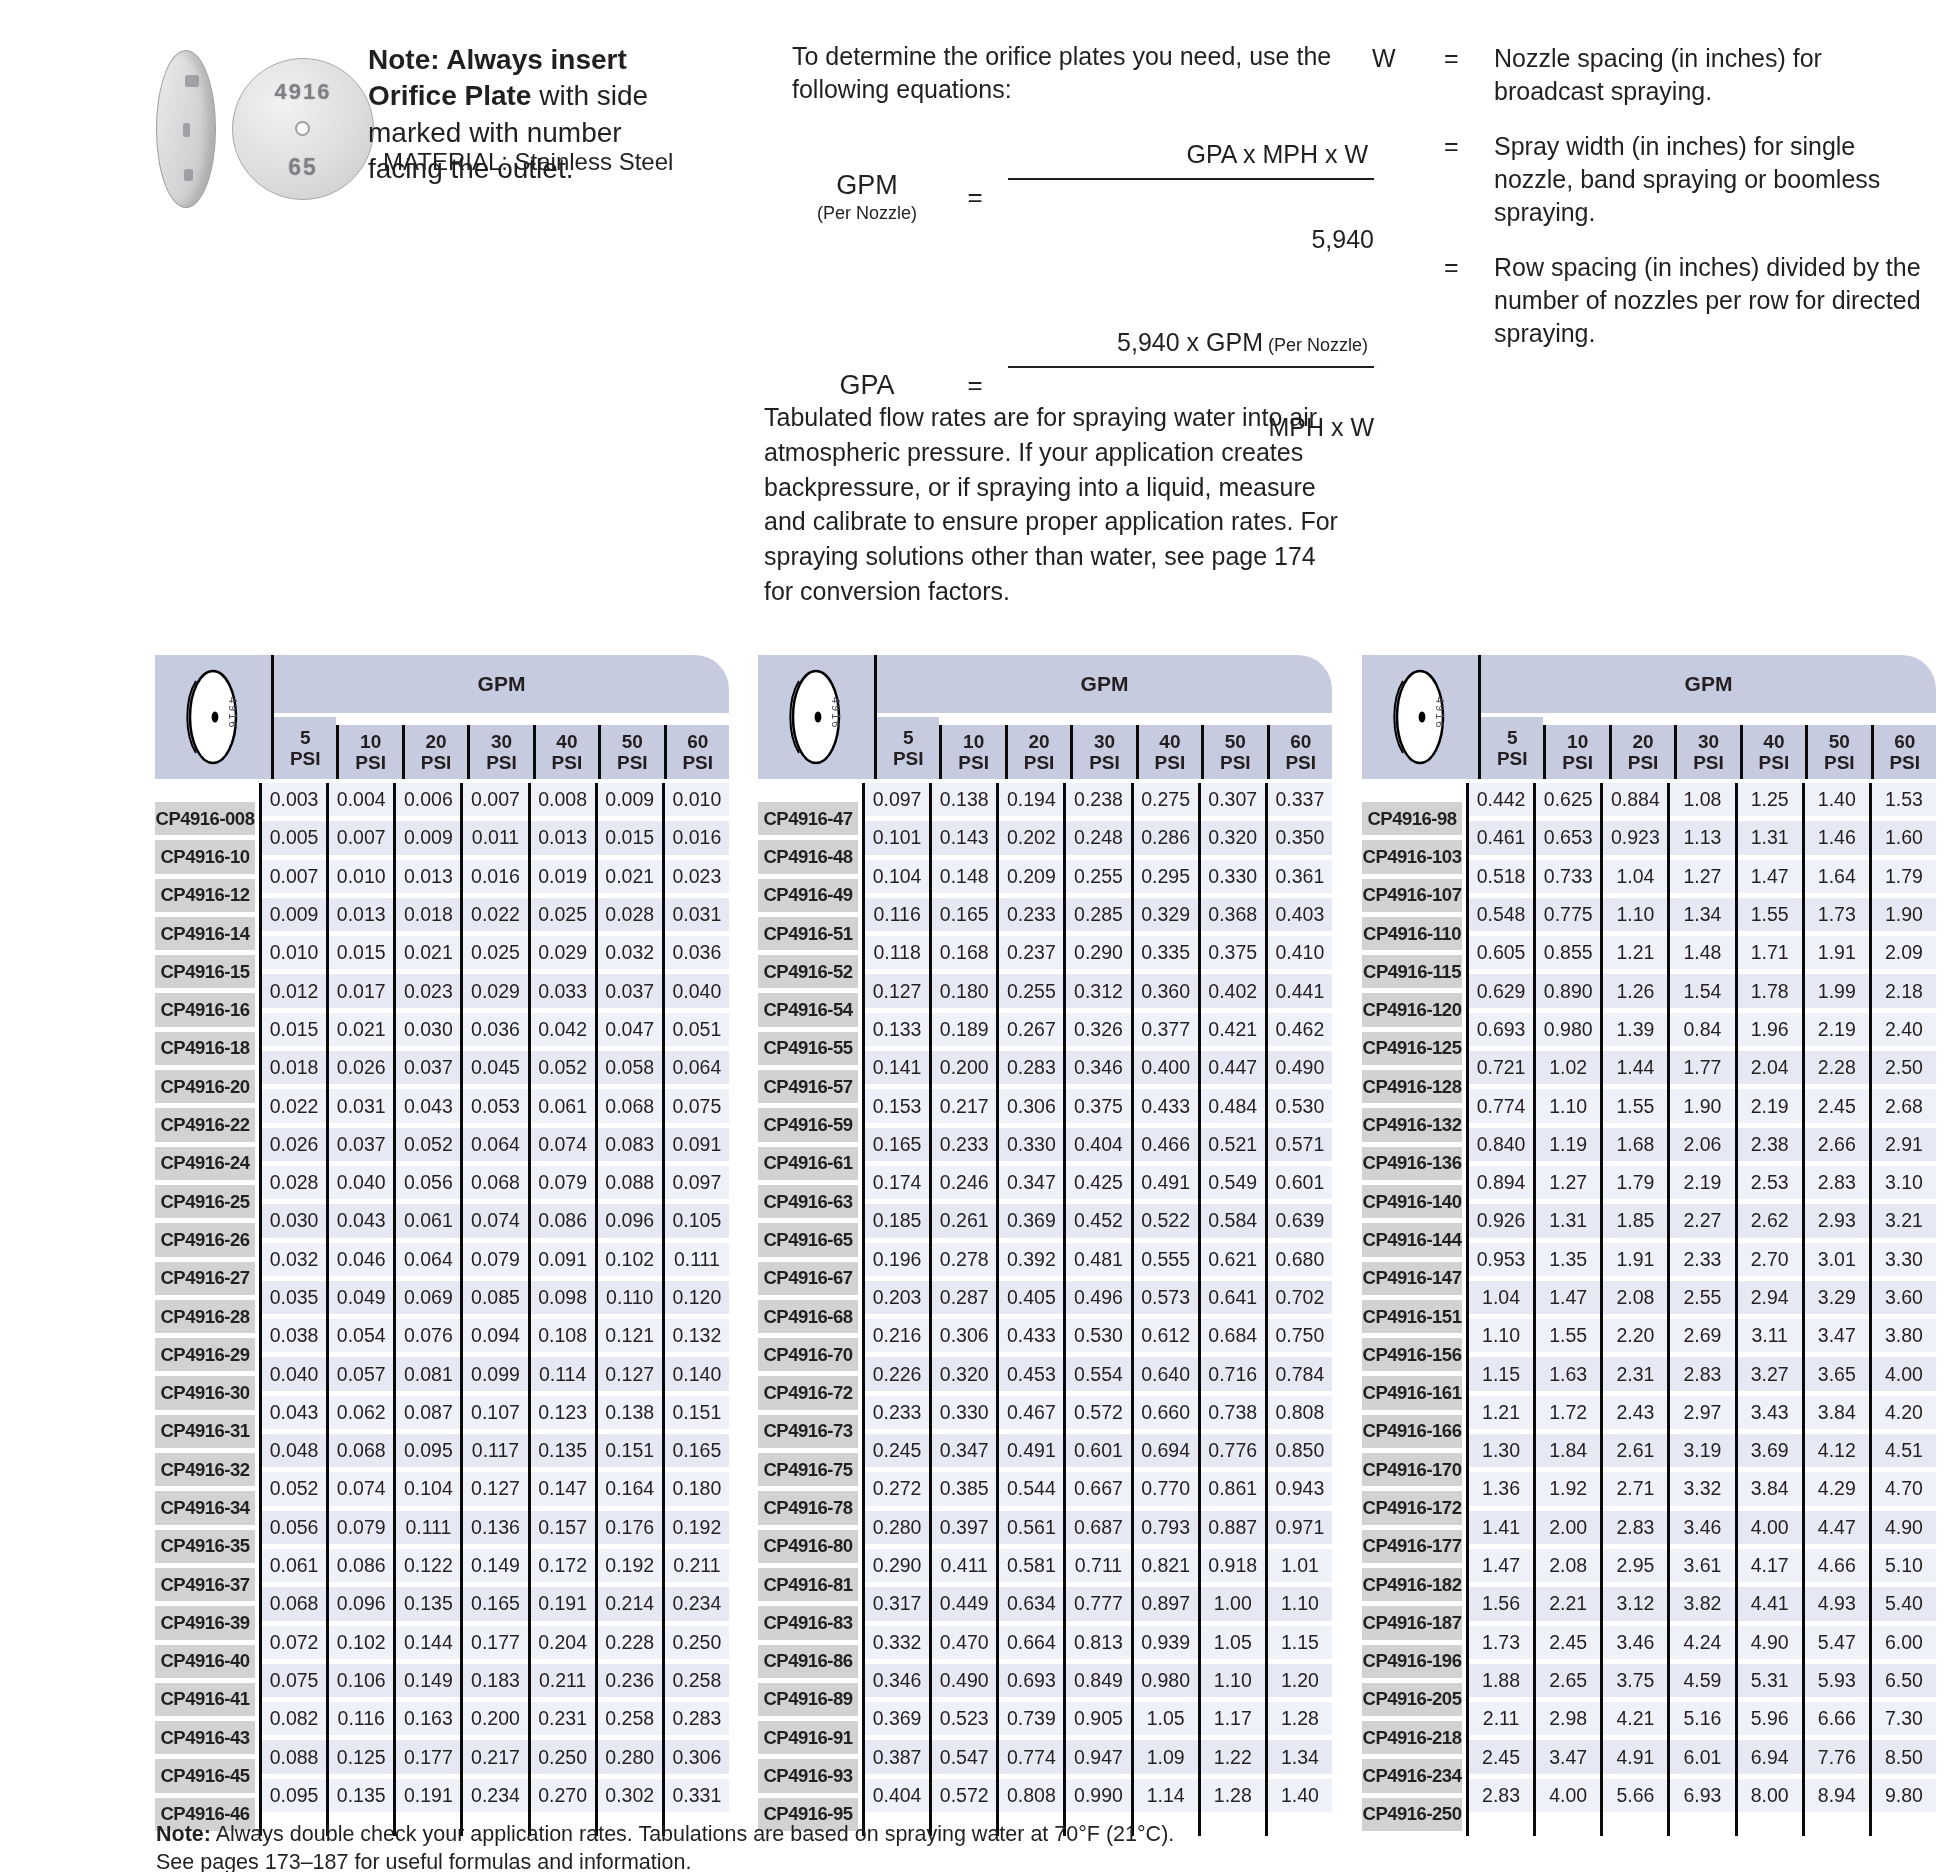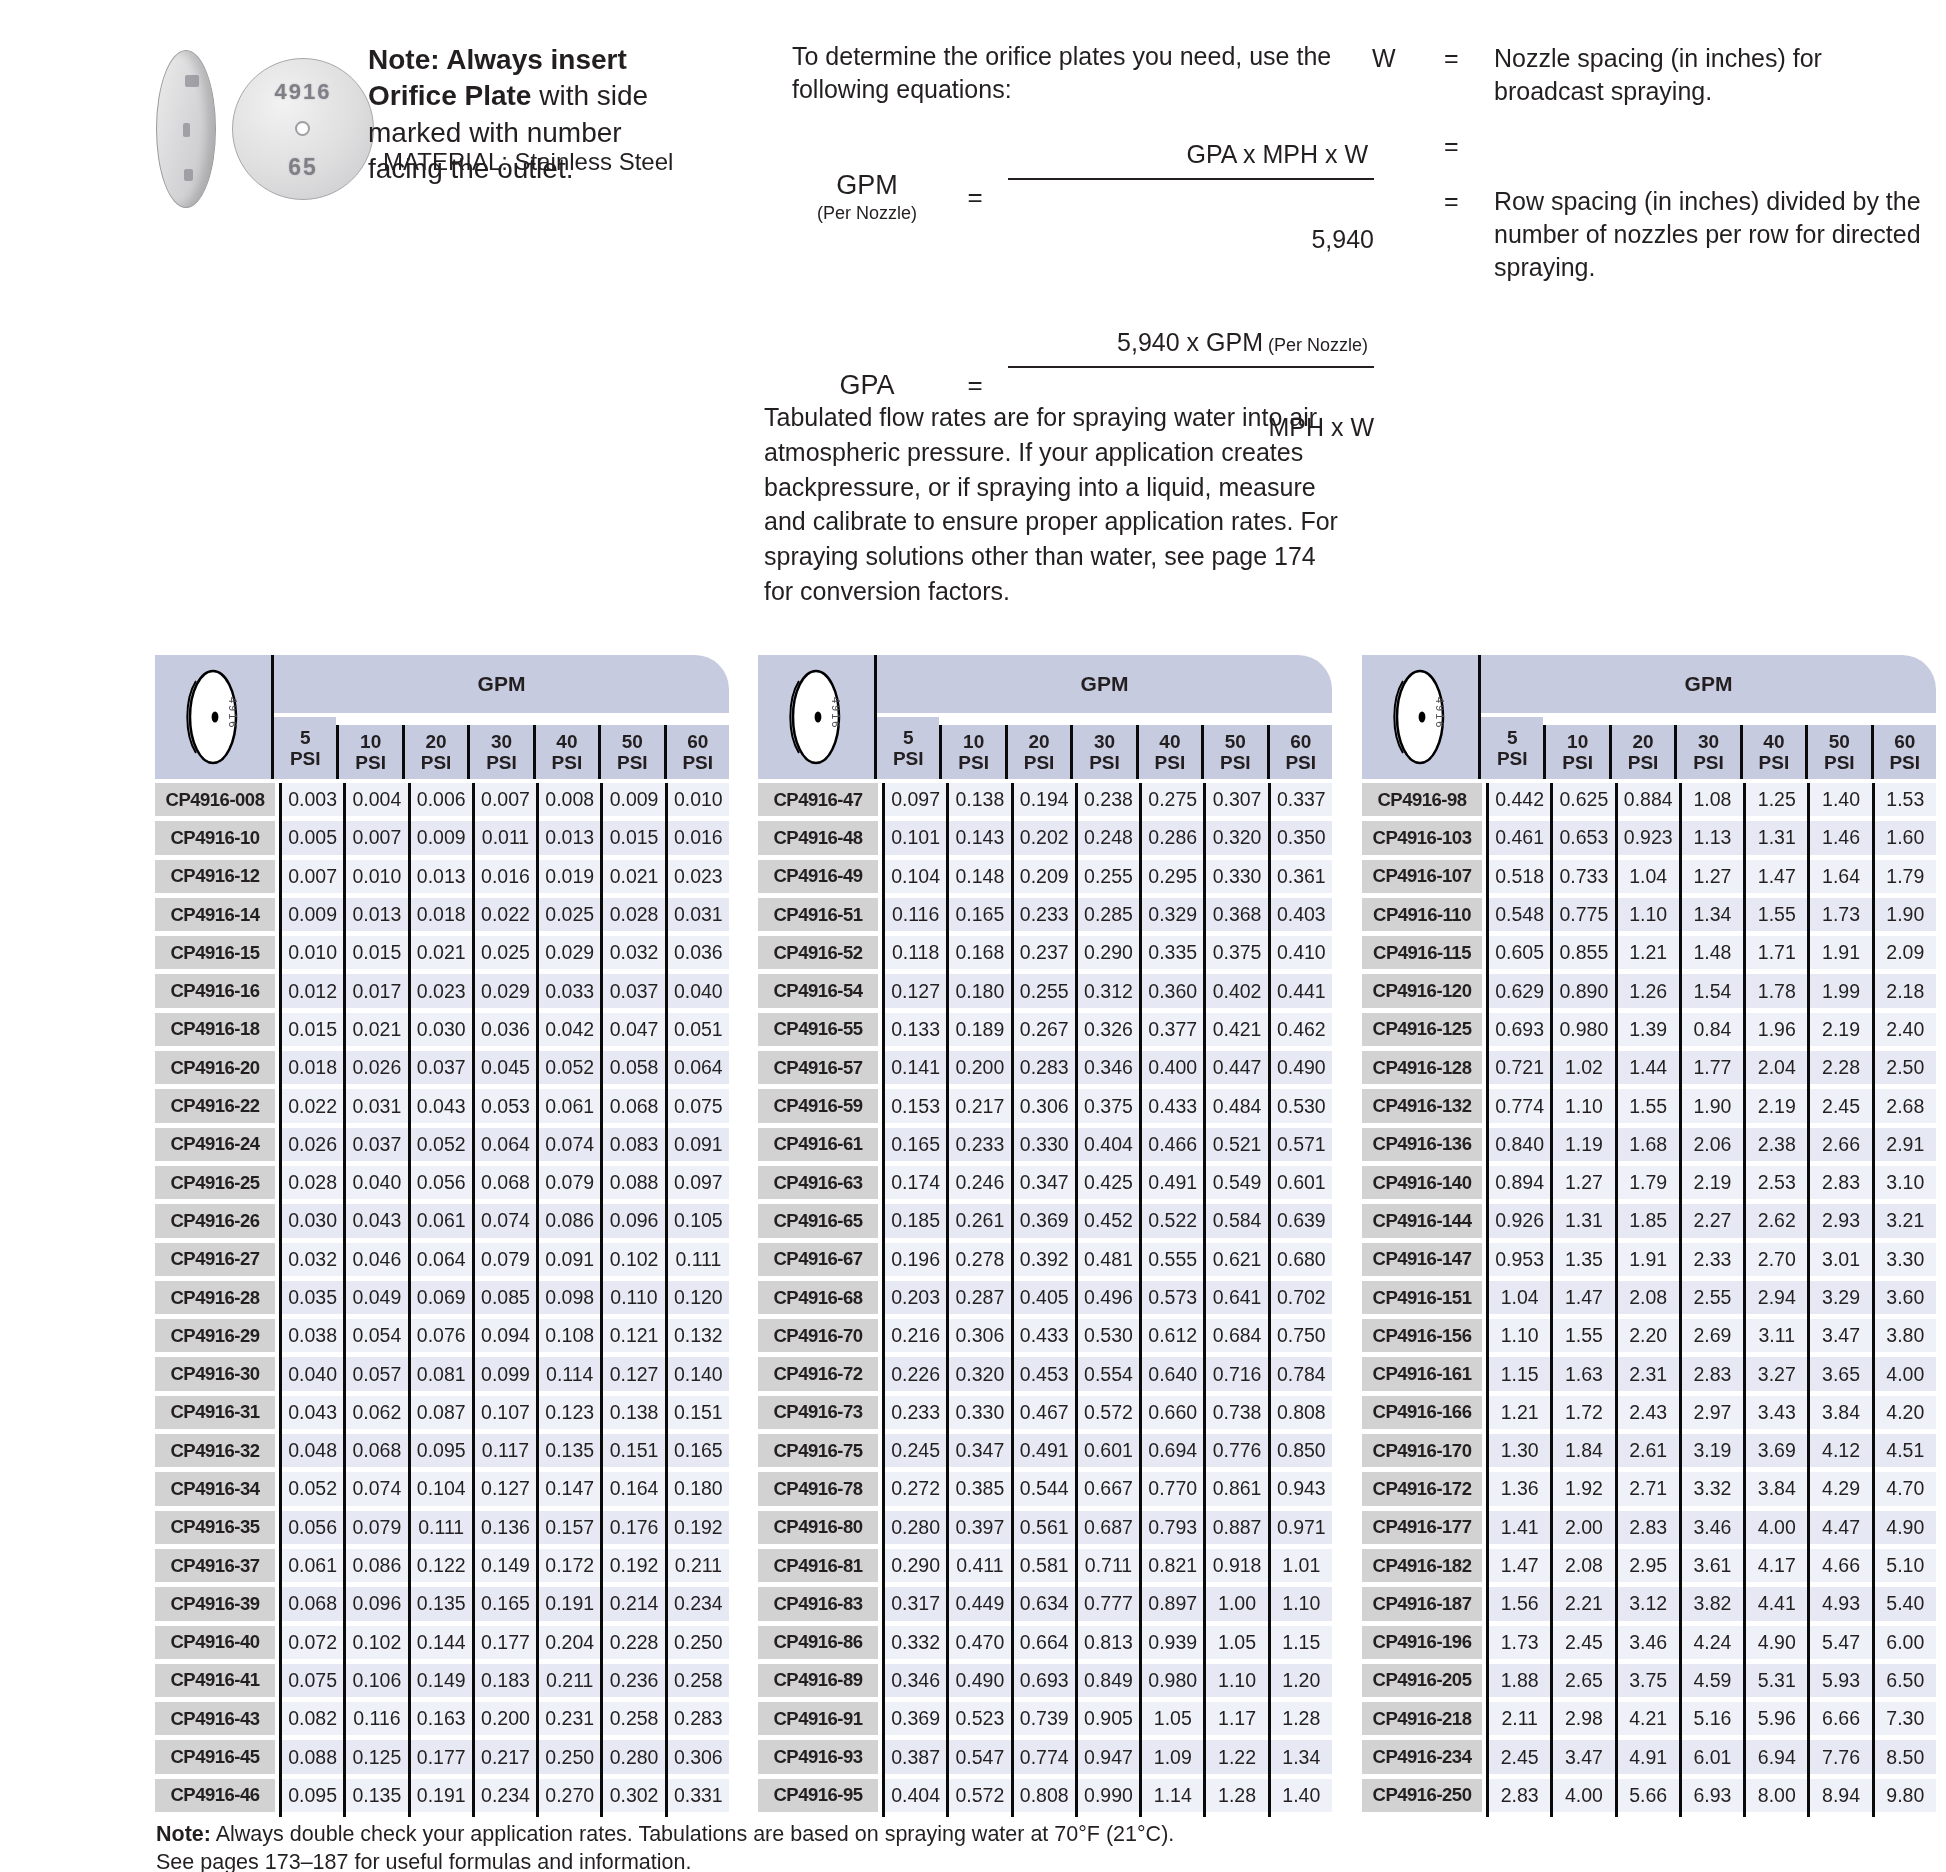--- a/index.html
+++ b/index.html
@@ -73,21 +73,21 @@
   .t-header{display:flex;height:124px;}
   .t-icon-cell{width:116px;background:var(--hdr);display:flex;align-items:center;justify-content:center;}
   .t-right{flex:1;border-left:3px solid var(--line);display:flex;flex-direction:column;}
   .t-gpm{height:58px;background:var(--hdr);border-top-right-radius:34px;
          display:flex;align-items:center;justify-content:center;font-weight:bold;font-size:21px;}
   .t-psi-row{flex:1;display:flex;margin-top:4px;}
   .t-psi{flex:1;background:var(--hdr);display:flex;flex-direction:column;align-items:center;
          justify-content:center;font-weight:bold;font-size:19px;line-height:1.12;text-align:center;}
   .t-psi + .t-psi{border-left:3px solid var(--line);margin-top:8px;}
   .t-body{display:flex;margin-top:4px;}
-  .t-col-label{width:124px;}
+  .t-col-label{width:104px;margin-top:19px;}
   .t-col{flex:1;border-left:3px solid var(--line);}
   .t-cell{height:33.3px;margin-bottom:5px;display:flex;align-items:center;justify-content:center;font-size:19.5px;}
   .t-cell.lab{background:var(--label-bg);font-weight:bold;font-size:18.5px;margin-right:4px;
               letter-spacing:-0.5px;justify-content:center;}
   .t-cell.ev{background:var(--cell-even);}
   .t-cell.od{background:var(--cell-odd);}
   
   .footer-note{position:absolute;left:156px;top:1820px;width:1200px;font-size:21.5px;line-height:1.32;}
   .footer-note b{font-weight:bold;}
 </style>
@@ -141,20 +141,21 @@
 
 <div class="w-col">
   <div class="w-item">
     <div class="w-sym">W</div>
     <div class="w-eq">=</div>
     <div class="w-text">Nozzle spacing (in inches) for broadcast spraying.</div>
   </div>
   <div class="w-item">
     <div class="w-sym"></div>
     <div class="w-eq">=</div>
+    <div class="w-text">Spray width (in inches) for single nozzle, band spraying or boomless spraying.</div>
   </div>
   <div class="w-item">
     <div class="w-sym"></div>
     <div class="w-eq">=</div>
     <div class="w-text">Row spacing (in inches) divided by the number of nozzles per row for directed spraying.</div>
   </div>
 </div>
 
 <div class="flow-table" id="table-1">
     <div class="t-header">

